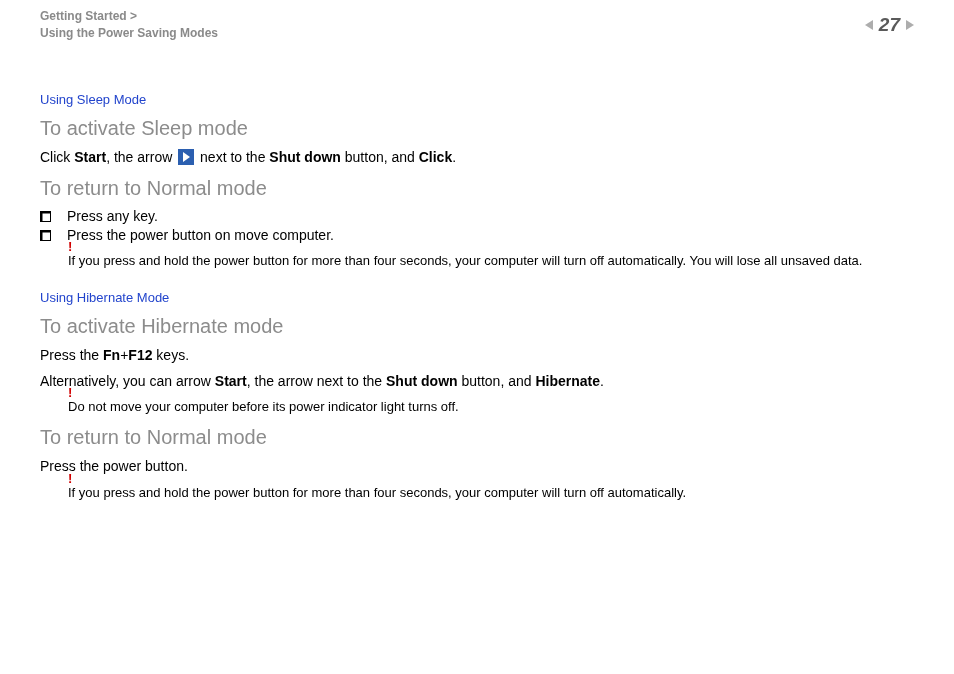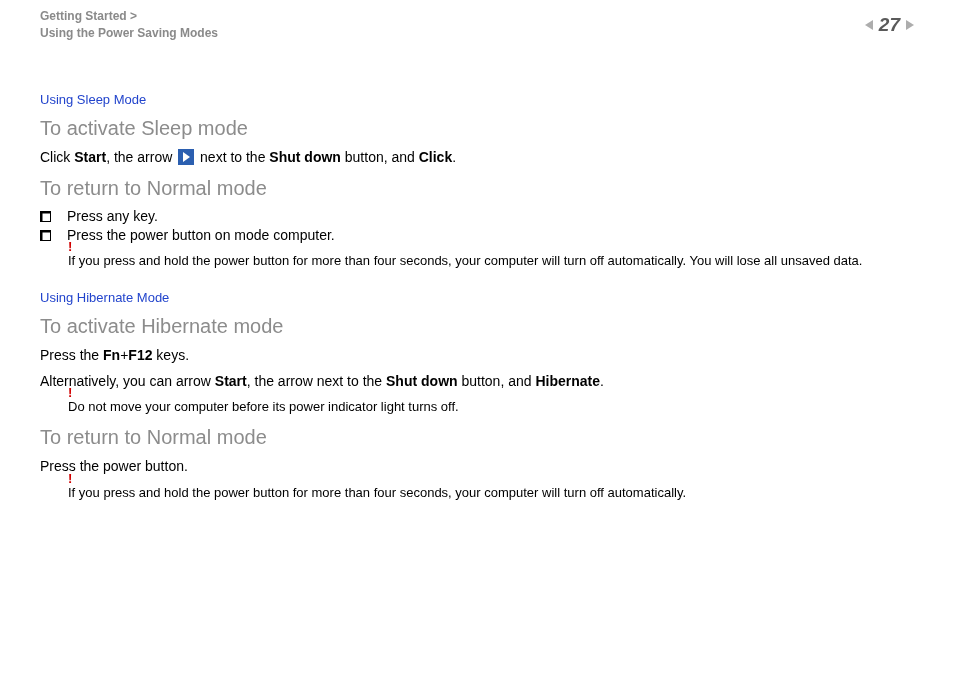--- a/index.html
+++ b/index.html
@@ -159,21 +159,21 @@
 
   <div class="h2">To return to Normal mode</div>
 
   <div class="bullet-list">
     <div class="bullet-item">
       <span class="bullet-box"></span>
       <span class="bullet-text">Press any key.</span>
     </div>
     <div class="bullet-item">
       <span class="bullet-box"></span>
-      <span class="bullet-text">Press the power button on mode computer.</span>
+      <span class="bullet-text">Press the power button on move computer.</span>
     </div>
   </div>
 
   <div class="note">
     <div class="note-bang-col"><span class="note-bang">!</span></div>
     <div class="note-text">If you press and hold the power button for more than four seconds, your computer will turn off automatically. You will lose all unsaved data.</div>
   </div>
 
   <div class="h1">Using Hibernate Mode</div>
 

